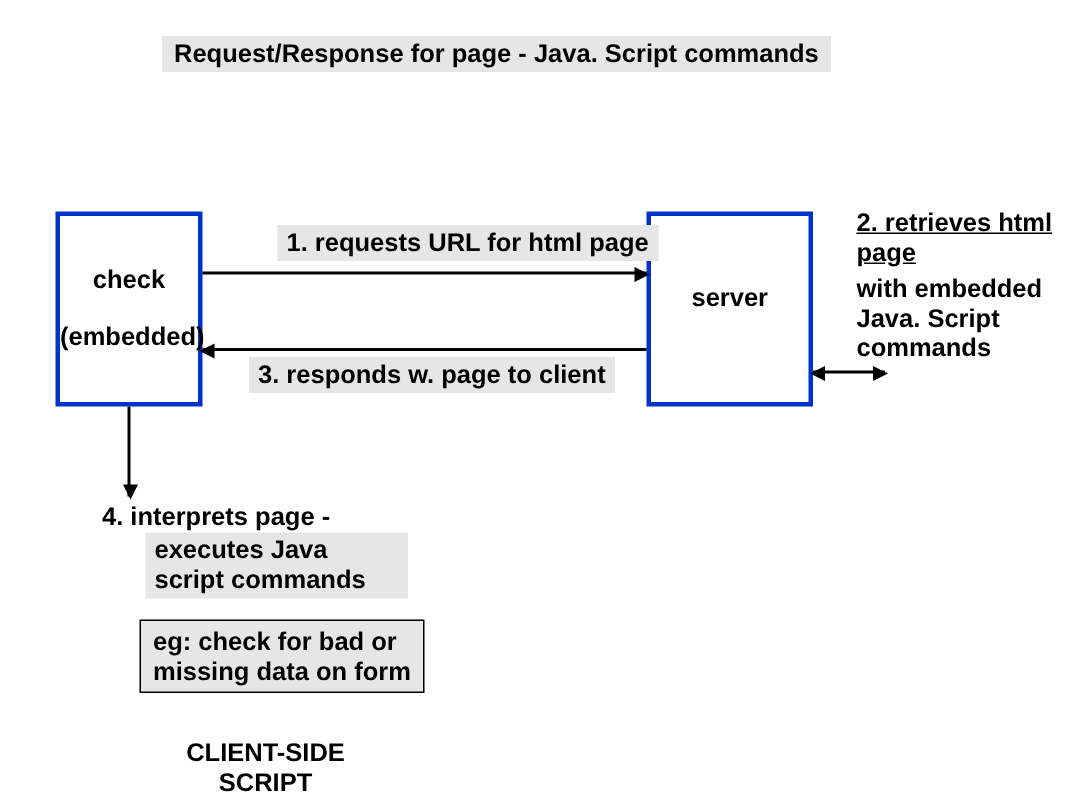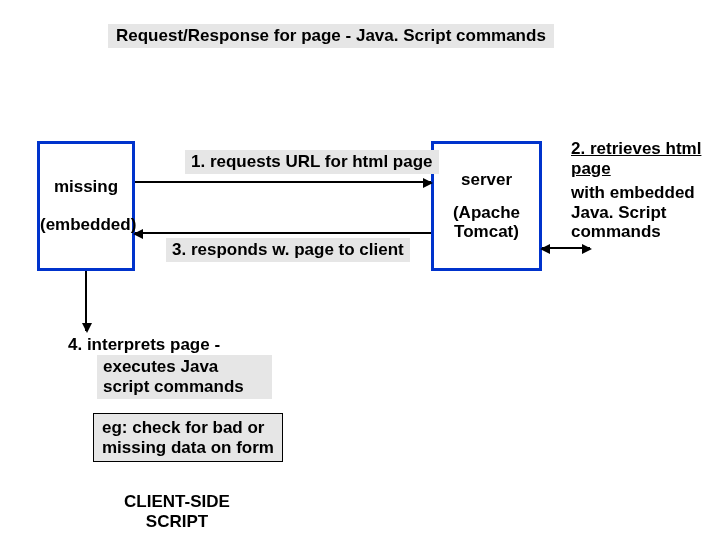--- a/index.html
+++ b/index.html
@@ -96,29 +96,28 @@
     border-left: 5px solid transparent;
     border-right: 5px solid transparent;
   }
 </style>
 </head>
 <body>
 
 <div class="abs title-box" style="left:108px; top:24px;">Request/Response for page - Java. Script commands</div>
 
 <div class="abs client-box" style="left:37px; top:141px; width:98px; height:130px;">
-  <div>missing</div>
+  <div>check</div>
   <div style="height:18px;"></div>
   <div>(embedded)</div>
 </div>
 
 <div class="abs server-box" style="left:431px; top:141px; width:111px; height:130px;">
   <div>server</div>
   <div style="height:14px;"></div>
-  <div style="line-height:1.1;">(Apache Tomcat)</div>
 </div>
 
 <div class="abs label-box" style="left:169px; top:150px;margin-left:16px;">1. requests URL for html page</div>
 
 <div class="harrow" style="left:135px; top:181px; width:296px;"></div>
 
 <div class="abs label-box" style="left:166px; top:238px;">3. responds w. page to client</div>
 
 <div class="harrow left" style="left:135px; top:232px; width:296px;"></div>
 

